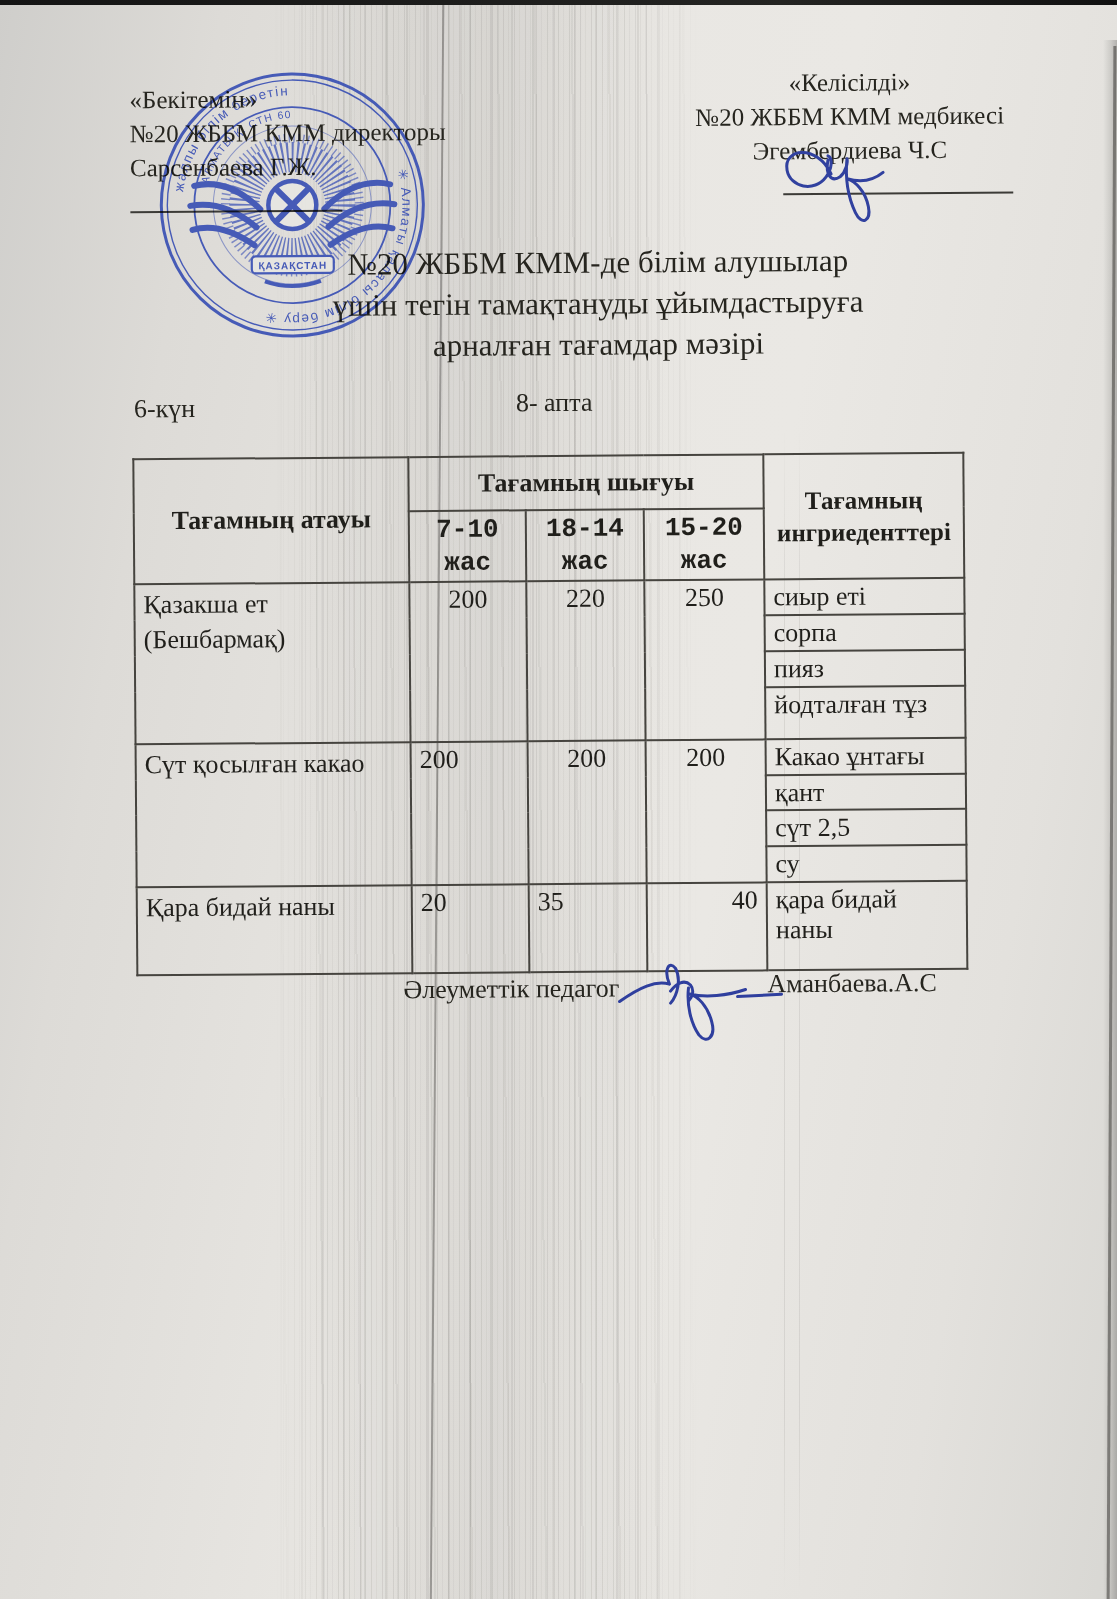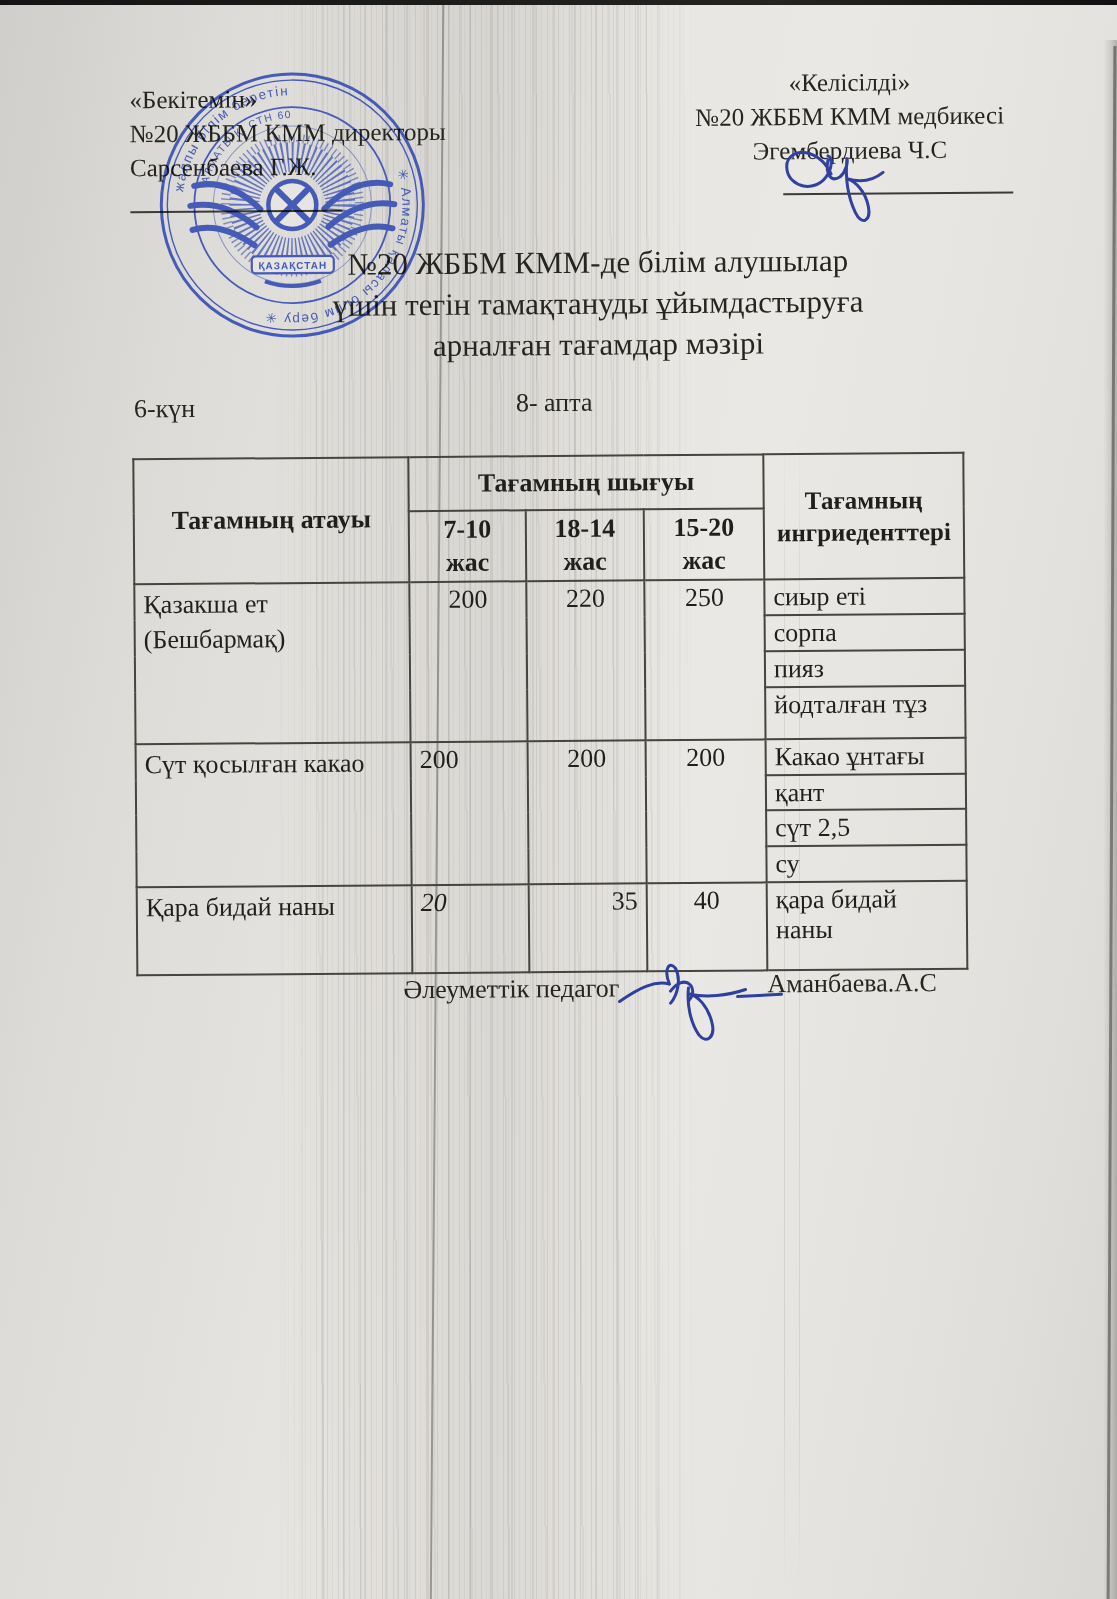--- a/index.html
+++ b/index.html
@@ -47,24 +47,24 @@
 
   
   table.menu{position:absolute;left:135px;top:455px;width:830px;border-collapse:collapse;table-layout:fixed;font-size:26px;color:#201f1b;}
   table.menu th,table.menu td{border:2px solid #46443f;padding:2px 8px;overflow:hidden;}
   table.menu th{font-weight:bold;text-align:center;vertical-align:middle;line-height:1.25;}
   th.ing-h{font-size:25px;}
   td.dish{vertical-align:top;text-align:left;padding:3px 8px 3px 9px;line-height:1.35;}
   td.val{vertical-align:top;text-align:center;padding-top:3px;}
   td.val-l{vertical-align:top;text-align:left;padding-left:9px;padding-top:3px;}
   td.ing{vertical-align:top;text-align:left;padding:1px 8px 0 11px;line-height:1.15;}
-  .age-range,.age-unit{display:block;}
-  td.b20{padding-top:44px;padding-left:14px;text-align:left;vertical-align:top;font-style:italic;}
-  td.b35{padding-top:2px;padding-left:15px;text-align:right;vertical-align:top;margin-top:40px;}
-  td.b40{padding-top:27px;padding-left:22px;text-align:center;vertical-align:top;}
+  .age-range,.age-unit{display:block;font-family:Liberation Mono, monospace;}
+  td.b20{padding-top:44px;padding-left:14px;text-align:left;vertical-align:top;}
+  td.b35{padding-top:2px;padding-left:15px;text-align:left;vertical-align:top;margin-top:40px;}
+  td.b40{padding-top:27px;padding-left:22px;text-align:right;vertical-align:top;}
 
   
   .footer-role{position:absolute;left:402px;top:974px;font-size:26px;}
   .sig-bottom{position:absolute;left:608px;top:938px;z-index:6;}
   .footer-name{position:absolute;left:766px;top:971px;font-size:26px;}
 
   
   .stamp{position:absolute;left:158px;top:62px;width:278px;height:282px;z-index:6;mix-blend-mode:multiply;opacity:.93;}
 </style>
 </head>

